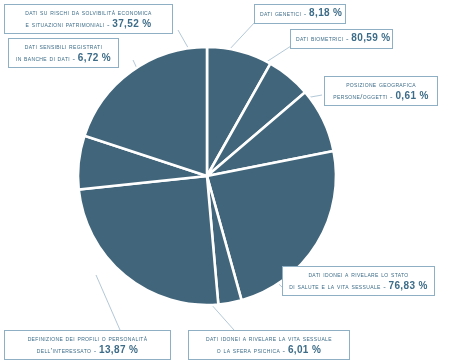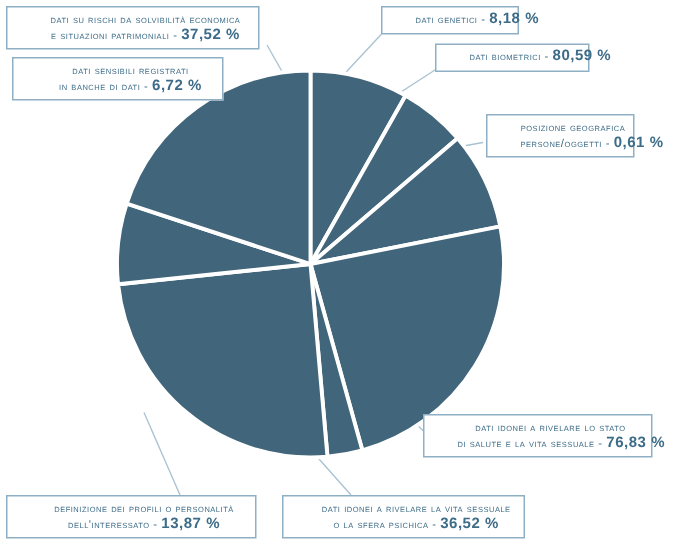--- a/index.html
+++ b/index.html
@@ -28,41 +28,41 @@
     position: absolute;
     box-sizing: border-box;
     border: 1px solid #8fb0c4;
     background: #ffffff;
     color: #3d6c88;
     font-family: "Liberation Sans", sans-serif;
     font-size: 7.6px;
     line-height: 10.5px;
     letter-spacing: 0.35px;
     text-align: center;
-    padding: 3px 5px 3px 22px;
+    padding: 3px 5px 3px 5px;
     font-variant: small-caps;
     text-transform: lowercase;
     white-space: nowrap;
   }
   .callout .ln {
     display: block;
   }
   .callout .pct {
     font-weight: bold;
     font-variant: normal;
     text-transform: none;
     font-size: 10px;
   }
   
   #cl-solvibilita { left: 4px;   top: 4px;   width: 169px; }
-  #cl-banche      { left: 8px;   top: 38px;  width: 141px; }
+  #cl-banche      { left: 8px;   top: 38px;  width: 111px; }
   #cl-genetici    { left: 254px; top: 4px;   width: 92px;  }
   #cl-biometrici  { left: 290px; top: 29px;  width: 103px; }
-  #cl-geografica  { left: 324px; top: 76px;  width: 99px; }
-  #cl-salute      { left: 282px; top: 276px; width: 153px; }
+  #cl-geografica  { left: 324px; top: 76px;  width: 114px; }
+  #cl-salute      { left: 282px; top: 266px; width: 153px; }
   #cl-psichica    { left: 188px; top: 330px; width: 162px; }
   #cl-profili     { left: 4px;   top: 330px; width: 167px; }
 </style>
 </head>
 <body>
 
 <div id="stage">
 
   <svg id="pie-svg" viewBox="0 0 450 362">
 
@@ -112,21 +112,21 @@
     <span class="ln"><span>persone/oggetti - </span><span class="pct">0,61 %</span></span>
   </div>
 
   <div class="callout" id="cl-salute">
     <span class="ln">Dati idonei a rivelare lo stato</span>
     <span class="ln"><span>di salute e la vita sessuale - </span><span class="pct">76,83 %</span></span>
   </div>
 
   <div class="callout" id="cl-psichica">
     <span class="ln">Dati idonei a rivelare la vita sessuale</span>
-    <span class="ln"><span>o la sfera psichica - </span><span class="pct">36,52 %</span></span>
+    <span class="ln"><span>o la sfera psichica - </span><span class="pct">6,01 %</span></span>
   </div>
 
   <div class="callout" id="cl-profili">
     <span class="ln">Definizione dei profili o personalità</span>
     <span class="ln"><span>dell'interessato - </span><span class="pct">13,87 %</span></span>
   </div>
 
 </div>
 
 </body></html>

